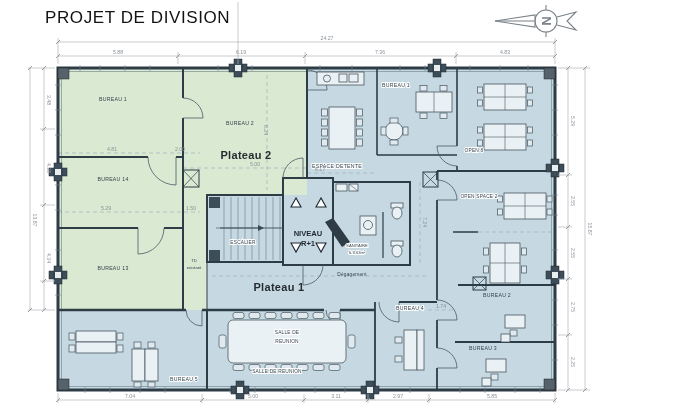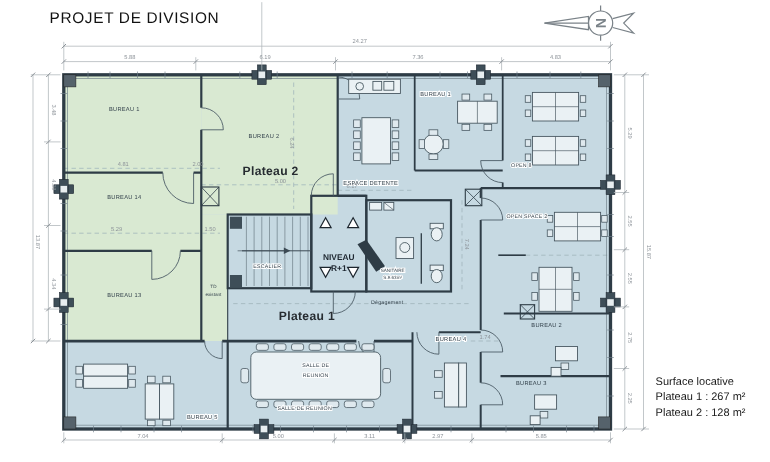--- a/index.html
+++ b/index.html
@@ -1,18 +1,18 @@
 <!DOCTYPE html>
 <html><head>
 <meta charset="utf-8">
 <style>
   html,body{margin:0;padding:0;background:#ffffff;}
   .stage{position:relative;width:700px;height:420px;background:#fff;overflow:hidden;
          font-family:"Liberation Sans",sans-serif;}
-  .title{position:absolute;left:45px;top:8px;font-size:14px;font-weight:500;
+  .title{position:absolute;left:45px;top:8px;font-size:17px;font-weight:500;
          letter-spacing:.6px;color:#121212;text-align:center;}
   .legend{position:absolute;left:596px;top:341px;color:#1b1b1b;font-size:10px;line-height:14px;}
   svg{position:absolute;left:0;top:0;}
   svg text{font-family:"Liberation Sans",sans-serif;}
   .rm{font-size:5.2px;fill:#36444e;letter-spacing:.25px;text-anchor:middle;}
   .rms{font-size:4.8px;fill:#36444e;letter-spacing:.2px;text-anchor:middle;}
   .tiny{font-size:4.2px;fill:#36444e;text-anchor:middle;}
   .big{font-size:11px;fill:#272c31;font-weight:600;letter-spacing:.3px;text-anchor:middle;}
   .core{font-size:7.6px;fill:#1e2730;font-weight:700;text-anchor:middle;}
   .dim{font-size:5.2px;fill:#8c9298;text-anchor:middle;}
@@ -25,25 +25,20 @@
   .tick{stroke:#8c9298;stroke-width:.9;}
   .dash{stroke:#9fb3ba;stroke-width:.7;fill:none;stroke-dasharray:4 3;}
   .arc{stroke:#4a5a64;stroke-width:.8;fill:none;}
 </style>
 </head>
 <body>
 
 <div class="stage">
   <div class="title">PROJET DE DIVISION</div>
 
-  <div class="legend">
-    <div>Surface locative</div>
-    <div>Plateau 1 : 267 m²</div>
-    <div>Plateau 2 : 128 m²</div>
-  </div>
 
   <svg width="700" height="420" viewBox="0 0 700 420">
 
     <g>
       <rect x="58" y="68" width="497" height="322" fill="#c6d9e2"></rect>
       <rect x="58" y="68" width="125" height="242" fill="#d9e9d2"></rect>
       <rect x="183" y="68" width="124" height="127" fill="#d9e9d2"></rect>
       <rect x="183" y="195" width="24" height="115" fill="#d9e9d2"></rect>
     </g>
 

